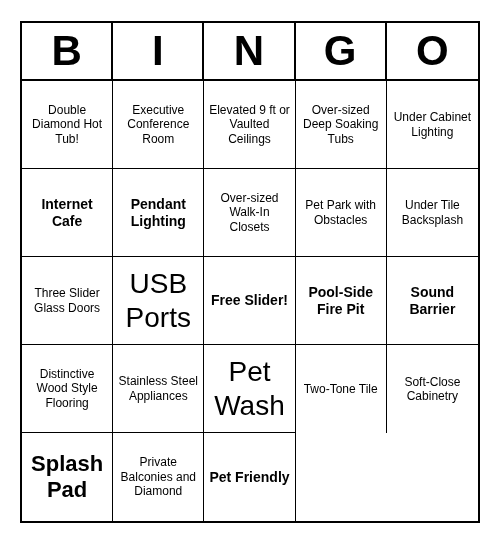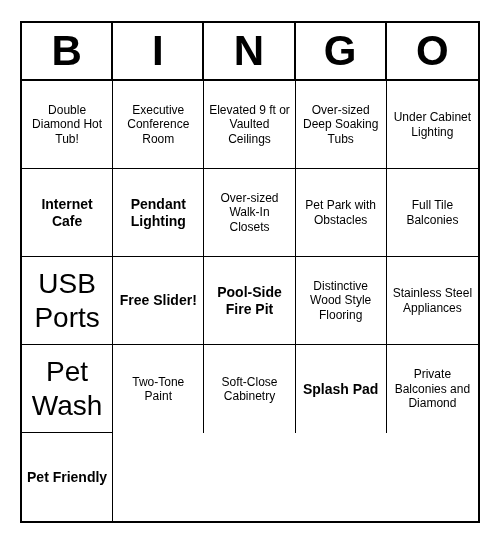--- a/index.html
+++ b/index.html
@@ -47,21 +47,21 @@
       font-size: 12px;
       line-height: 1.2;
     }
     .bingo-cell:nth-child(5n) {
       border-right: none;
     }
     .bingo-cell:nth-last-child(-n+5) {
       border-bottom: none;
     }
     .bingo-cell.large-text {
-      font-size: 14px;
+      font-size: 22px;
       font-weight: bold;
     }
     .bingo-cell.xlarge-text {
       font-size: 28px;
       font-weight: normal;
     }
     .bingo-cell.medium-text {
       font-size: 14px;
       font-weight: bold;
     }
@@ -99,42 +99,48 @@
       <div class="bingo-cell medium-text">
         <span>Pendant Lighting</span>
       </div>
       <div class="bingo-cell">
         <span>Over-sized Walk-In Closets</span>
       </div>
       <div class="bingo-cell">
         <span>Pet Park with Obstacles</span>
       </div>
       <div class="bingo-cell">
-        <span>Full Tile Balconies</span>
+        <span>Under Tile Backsplash</span>
+      </div>
+      <div class="bingo-cell">
+        <span>Three Slider Glass Doors</span>
       </div>
       <div class="bingo-cell xlarge-text">
         <span>USB Ports</span>
       </div>
       <div class="bingo-cell medium-text">
         <span>Free Slider!</span>
       </div>
       <div class="bingo-cell medium-text">
         <span>Pool-Side Fire Pit</span>
+      </div>
+      <div class="bingo-cell medium-text">
+        <span>Sound Barrier</span>
       </div>
       <div class="bingo-cell">
         <span>Distinctive Wood Style Flooring</span>
       </div>
       <div class="bingo-cell">
         <span>Stainless Steel Appliances</span>
       </div>
       <div class="bingo-cell xlarge-text">
         <span>Pet Wash</span>
       </div>
       <div class="bingo-cell">
-        <span>Two-Tone Paint</span>
+        <span>Two-Tone Tile</span>
       </div>
       <div class="bingo-cell">
         <span>Soft-Close Cabinetry</span>
       </div>
       <div class="bingo-cell large-text">
         <span>Splash Pad</span>
       </div>
       <div class="bingo-cell">
         <span>Private Balconies and Diamond</span>
       </div>

